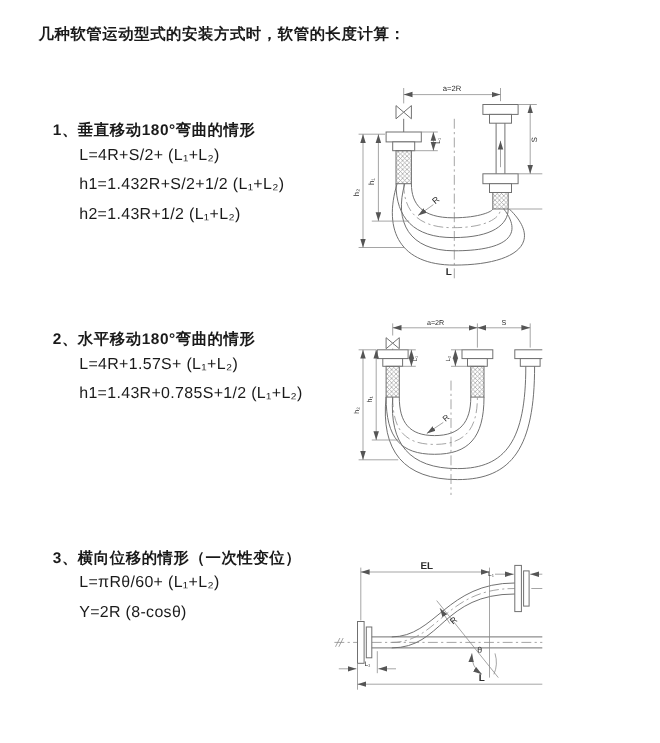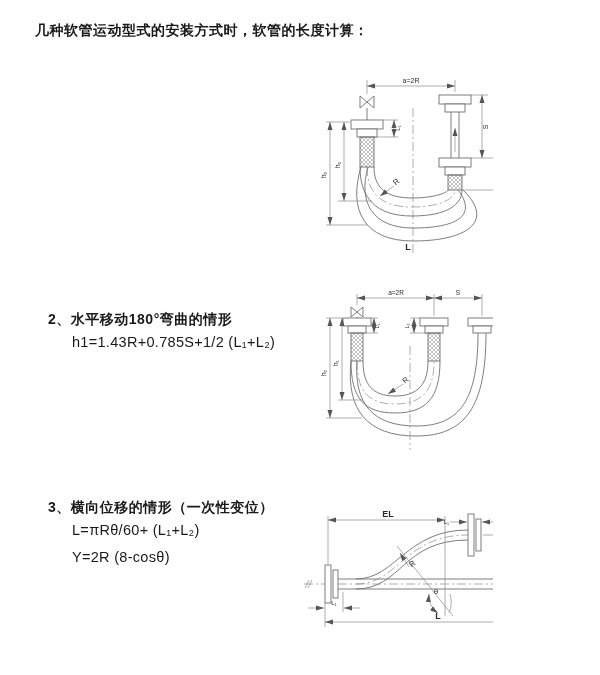--- a/index.html
+++ b/index.html
@@ -6,39 +6,46 @@
   .page{
     position:relative;width:493px;height:675px;background:#ffffff;
     font-family:"Liberation Sans","DejaVu Sans",sans-serif;color:#1a1a1a;overflow:hidden;
   }
   .title{
     position:absolute;left:35px;top:22px;font-size:14px;font-weight:600;letter-spacing:.5px;
   }
   .section{position:absolute;left:48px;}
   .heading{font-size:14px;font-weight:600;letter-spacing:.5px;line-height:20px;}
   .formula{font-size:14.5px;font-weight:400;line-height:27px;padding-left:24px;letter-spacing:.3px;}
-  .sec1{top:108px;} .sec2{top:309px;} .sec3{top:497px;}
+  .sec1{top:108px;} .sec2{top:298px;} .sec3{top:497px;}
   svg{position:absolute;}
   .svg1{left:310px;top:70px;} .svg2{left:312px;top:288px;} .svg3{left:300px;top:506px;}
   .ln{stroke:#6f6f6f;fill:none;stroke-width:0.9;}
   .thin{stroke:#8a8a8a;fill:none;stroke-width:0.7;}
   .dsh{stroke:#8a8a8a;fill:none;stroke-width:0.7;stroke-dasharray:9 3 2 3;}
   .fit{stroke:#6f6f6f;fill:#ffffff;stroke-width:0.9;}
   .sdt{fill:#2c2c2c;font-family:"Liberation Sans","DejaVu Sans",sans-serif;}
 </style>
 </head>
 <body>
 
 <div class="page">
 
   <div class="title">几种软管运动型式的安装方式时，软管的长度计算：</div>
 
+  <div class="section sec1">
+    <div class="heading">1、垂直移动180°弯曲的情形</div>
+    <div class="formula">L=4R+S/2+ (L₁+L₂)</div>
+    <div class="formula">h1=1.432R+S/2+1/2 (L₁+L₂)</div>
+    <div class="formula">h2=1.43R+1/2 (L₁+L₂)</div>
+  </div>
 
   <div class="section sec2">
     <div class="heading">2、水平移动180°弯曲的情形</div>
+    <div class="formula">L=4R+1.57S+ (L₁+L₂)</div>
     <div class="formula">h1=1.43R+0.785S+1/2 (L₁+L₂)</div>
   </div>
 
   <div class="section sec3">
     <div class="heading">3、横向位移的情形（一次性变位）</div>
     <div class="formula">L=πRθ/60+ (L₁+L₂)</div>
     <div class="formula">Y=2R (8-cosθ)</div>
   </div>
 
   <svg class="svg1" width="265" height="195" viewBox="0 0 265 195">

